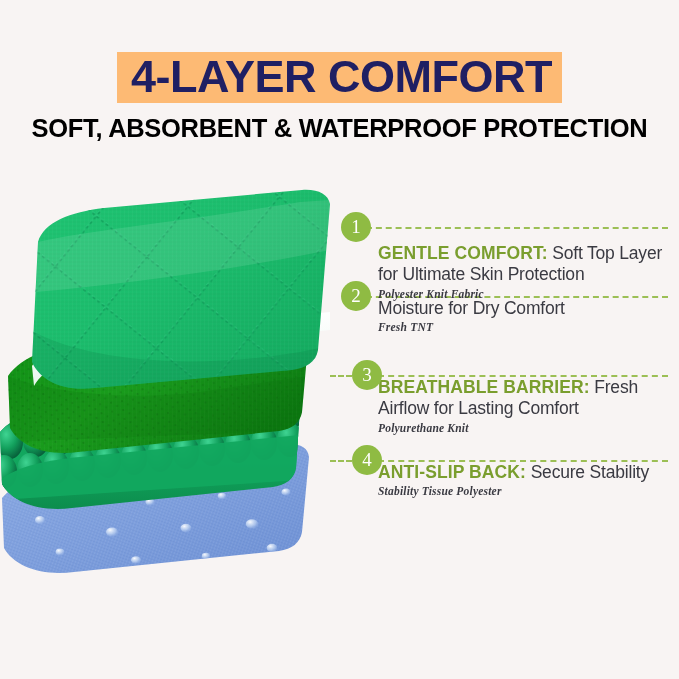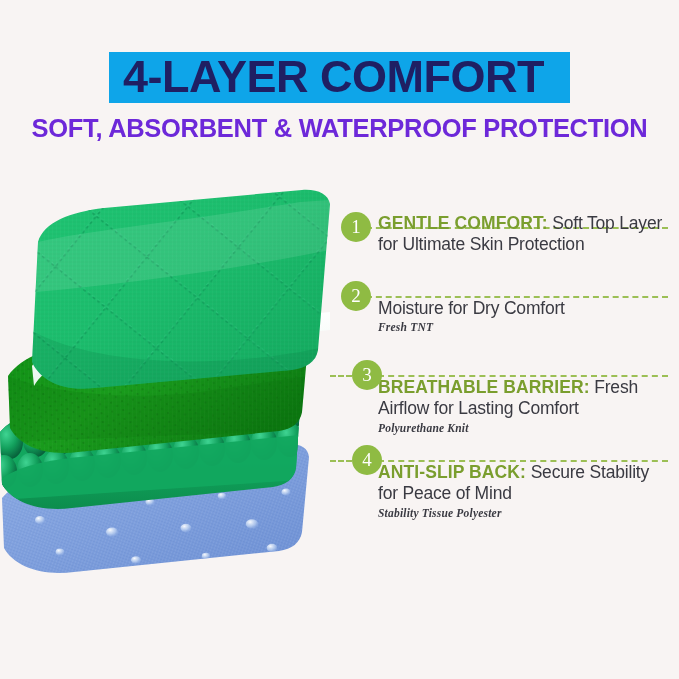--- a/index.html
+++ b/index.html
@@ -11,32 +11,32 @@
     position:relative;
   }
   .stage{position:absolute;inset:0;}
 
   
   .title-wrap{
     position:absolute;left:0;top:52px;width:679px;text-align:center;
   }
   .title-band{
     display:inline-block;
-    background:#0ea5e9;
-    padding:2px 26px 4px 14px;
+    background:#fdba74;
+    padding:2px 10px 4px 14px;
     line-height:1;
   }
   .title-text{
     font-size:45px;font-weight:bold;color:#1f1f63;
     letter-spacing:-0.5px;
     font-family:"Liberation Sans", sans-serif;
   }
   .subtitle{
     position:absolute;left:0;top:114px;width:679px;text-align:center;
-    font-size:25.5px;font-weight:bold;color:#6d28d9;
+    font-size:25.5px;font-weight:bold;color:#000000;
     letter-spacing:-0.3px;
   }
 
   
   .art{position:absolute;left:0;top:180px;width:360px;height:420px;}
   .art svg{display:block;}
 
   
   .callout{position:absolute;}
   .badge{
@@ -268,23 +268,24 @@
 
           <path d="M30 150 C80 178, 180 192, 300 172 L330 166 L330 212 L30 214 Z" fill="#046b3a" opacity="0.16"></path>
         </g>
       </g>
     </svg>
   </div>
 
   <div class="callout">
     <div class="dash" style="left:366px;top:227px;width:302px;"></div>
     <div class="badge" style="left:341px;top:212px;">1</div>
-    <div class="ctext" style="left:378px;top:213px;">
+    <div class="ctext" style="left:378px;top:243px;">
       <div class="cline"><span class="chead">GENTLE COMFORT:</span><span> Soft Top Layer</span></div>
       <div class="cline">for Ultimate Skin Protection</div>
+      <div class="csub">Polyester Knit Fabric</div>
     </div>
   </div>
 
   <div class="callout">
     <div class="dash" style="left:366px;top:296px;width:302px;"></div>
     <div class="badge" style="left:341px;top:281px;">2</div>
     <div class="ctext" style="left:378px;top:298px;">
       <div class="cline">Moisture for Dry Comfort</div>
       <div class="csub">Fresh TNT</div>
     </div>
@@ -300,18 +301,17 @@
       <div class="csub">Polyurethane Knit</div>
     </div>
   </div>
 
   <div class="callout">
     <div class="dash" style="left:330px;top:460px;width:22px;"></div>
     <div class="dash" style="left:378px;top:460px;width:290px;"></div>
     <div class="badge" style="left:352px;top:445px;">4</div>
     <div class="ctext" style="left:378px;top:462px;">
       <div class="cline"><span class="chead">ANTI-SLIP BACK:</span><span> Secure Stability</span></div>
-      <div class="cline">for Peace of Mind</div>
       <div class="csub">Stability Tissue Polyester</div>
     </div>
   </div>
 
 </div>
 
 </body></html>

